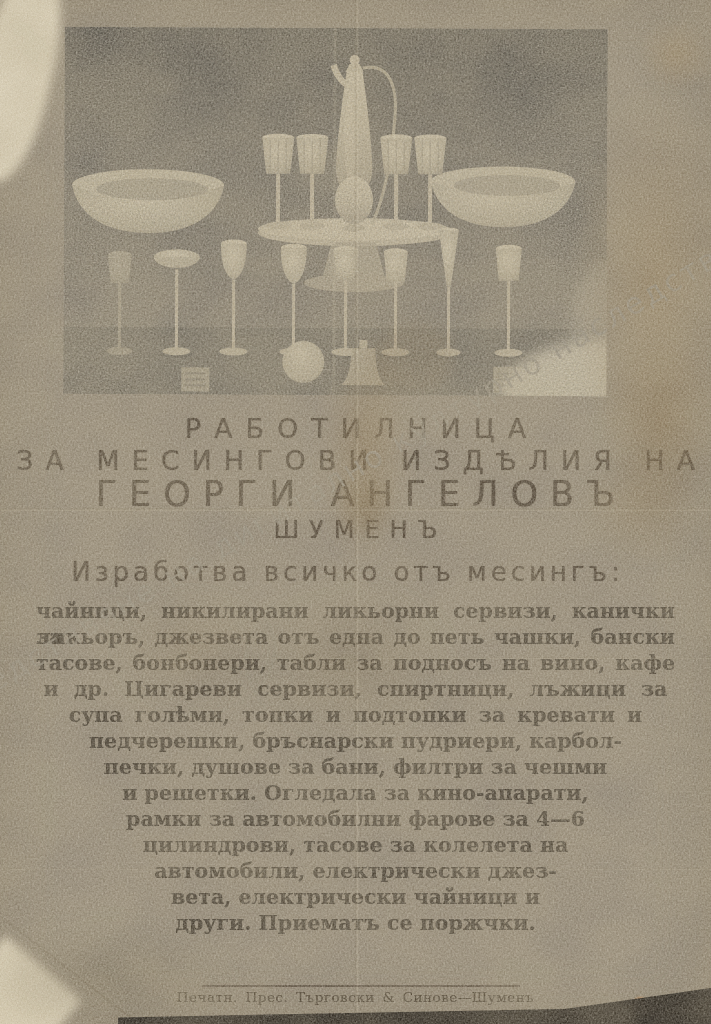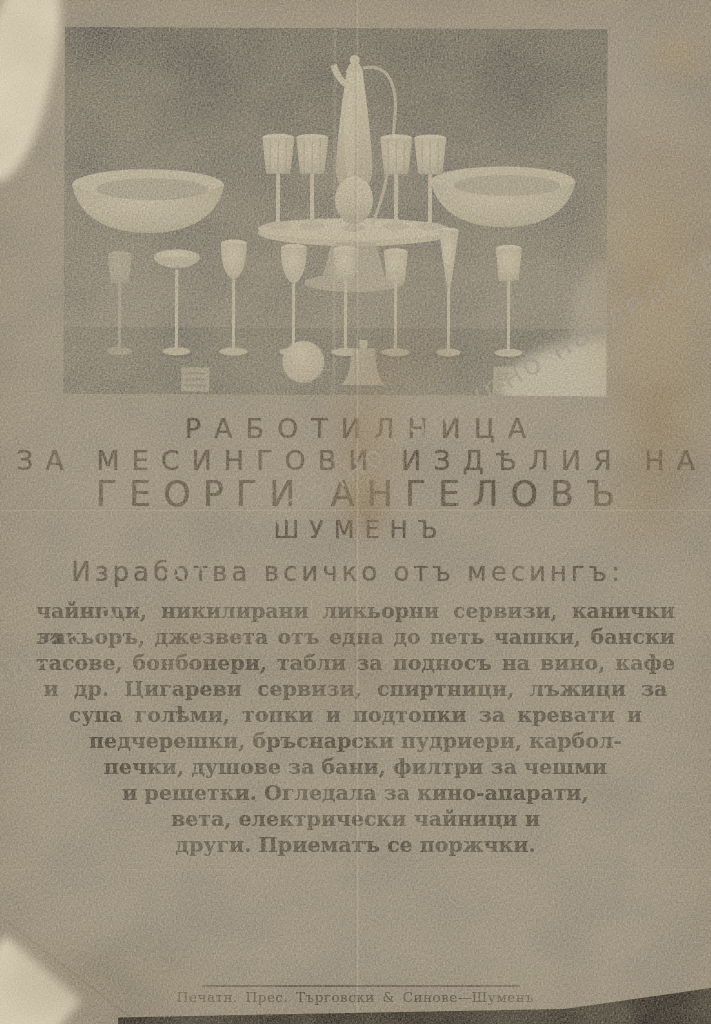--- a/index.html
+++ b/index.html
@@ -262,20 +262,23 @@
 
   <div class="abs bodytext">
     <div class="ln just">чайници, никилирани ликьорни сервизи, канички за</div>
     <div class="ln just">ликьоръ, джезвета отъ една до петь чашки, бански</div>
     <div class="ln just">тасове, бонбонери, табли за подносъ на вино, кафе</div>
     <div class="ln ws8">и др. Цигареви сервизи, спиртници, лъжици за</div>
     <div class="ln ws5">супа голѣми, топки и подтопки за кревати и</div>
     <div class="ln">педчерешки, бръснарски пудриери, карбол-</div>
     <div class="ln">печки, душове за бани, филтри за чешми</div>
     <div class="ln">и решетки. Огледала за кино-апарати,</div>
+    <div class="ln">рамки за автомобилни фарове за 4—6</div>
+    <div class="ln">цилиндрови, тасове за колелета на</div>
+    <div class="ln">автомобили, електрически джез-</div>
     <div class="ln">вета, електрически чайници и</div>
     <div class="ln">други. Приематъ се поржчки.</div>
   </div>
 
   <div class="abs footer-rule"></div>
   <div class="abs imprint">Печатн. Прес. Търговски &amp; Синове—Шуменъ</div>
 
   <div class="abs stain s1"></div>
   <div class="abs stain s1b"></div>
   <div class="abs stain s2"></div>

